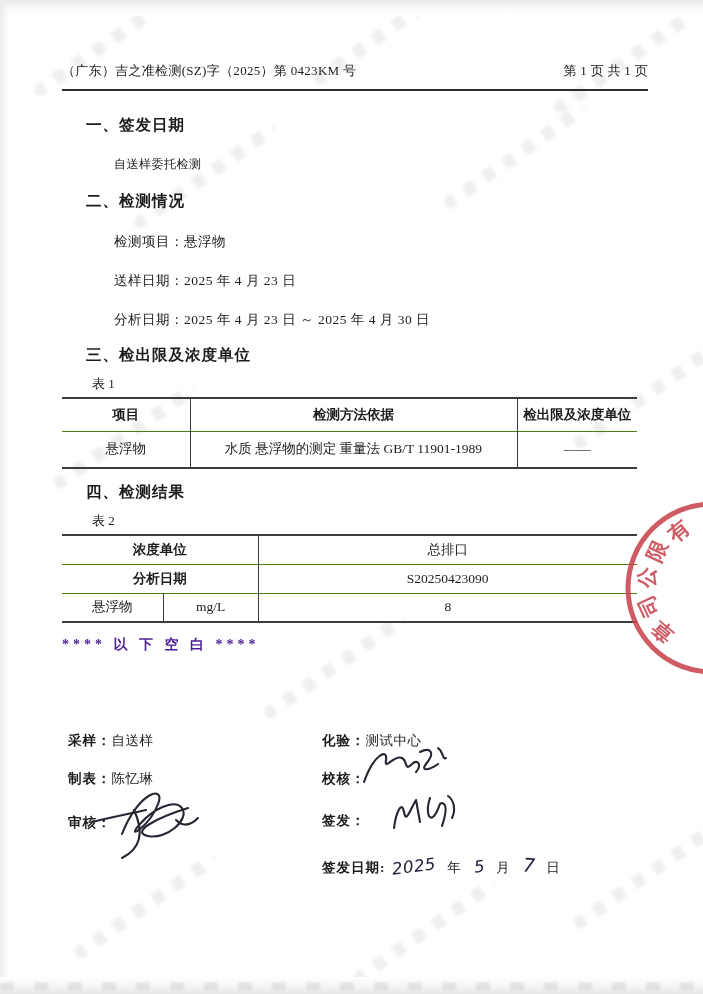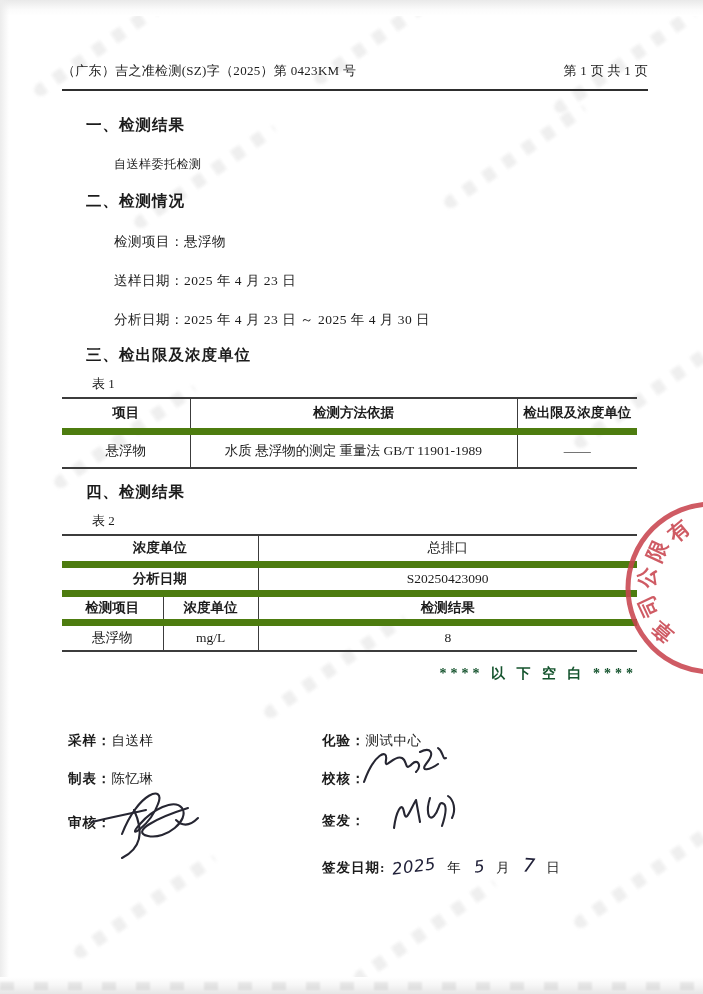--- a/index.html
+++ b/index.html
@@ -33,29 +33,29 @@
   .sec-title.s2{margin-top:18px;}
   .sec-title.s3{margin-top:16px;}
   .sec-title.s4{margin-top:13px;}
   .body-line{font-size:12px;margin:20px 0 0 52px;letter-spacing:.5px;}
   .info-line{font-size:13.5px;margin:21px 0 0 52px;letter-spacing:.5px;}
   .tbl-label{font-size:13px;font-weight:normal;margin:9px 0 0 30px;}
   table.tbl{width:575px;border-collapse:collapse;table-layout:fixed;
     font-size:13.5px;margin-top:4px;}
   table.tbl td{text-align:center;vertical-align:middle;padding:0 4px;
     overflow:hidden;white-space:nowrap;}
-  table.tbl tr{border-bottom:7px solid #4d7c0f;}
+  table.tbl tr{border-bottom:1px solid #4d7c0f;}
   table.tbl tr:first-child{border-top:2px solid #3c3c3c;}
   table.tbl tr:last-child{border-bottom:2px solid #3c3c3c;}
   td.vl{border-left:1px solid #3c3c3c;}
   .b{font-weight:bold;}
   #t1 tr.hrow{height:33px;} #t1 tr.drow{height:37px;}
   #t2 tr{height:29px;}
-  .blank-note{font-size:14px;text-align:right;width:575px;margin-top:13px;
-    letter-spacing:4px;font-weight:bold;color:#14532d;}
+  .blank-note{font-size:14px;text-align:left;width:575px;margin-top:13px;
+    letter-spacing:4px;font-weight:bold;color:#4c1d95;}
   
   .footer{position:absolute;left:62px;top:722px;width:586px;height:180px;font-size:13.5px;}
   .f-item{position:absolute;white-space:nowrap;letter-spacing:.5px;}
   .f-item b{letter-spacing:1px;margin-top:21px;}
   .sig{position:absolute;pointer-events:none;}
   .sig path{fill:none;stroke:#262632;stroke-width:2.1;stroke-linecap:round;stroke-linejoin:round;}
   .hand{display:inline-block;font-family:"DejaVu Sans",sans-serif;font-style:italic;
     color:#22223a;font-size:16.5px;transform:rotate(-7deg);margin:0 3px;}
   .hand.d7{font-size:19px;transform:rotate(4deg);}
   .date-unit{margin:0 6px 0 4px;}
@@ -82,21 +82,21 @@
   <div class="wm" style="left:340px;top:925px"></div>
   <div class="wm" style="left:560px;top:870px"></div>
 
   <div class="content">
 
     <div class="doc-header">
       <span>（广东）吉之准检测(SZ)字（2025）第 0423KM 号</span>
       <span>第 1 页 共 1 页</span>
     </div>
 
-    <div class="sec-title">一、检测结果</div>
+    <div class="sec-title">一、签发日期</div>
     <div class="body-line">自送样委托检测</div>
 
     <div class="sec-title s2">二、检测情况</div>
     <div class="info-line">检测项目：悬浮物</div>
     <div class="info-line">送样日期：2025 年 4 月 23 日</div>
     <div class="info-line">分析日期：2025 年 4 月 23 日 ～ 2025 年 4 月 30 日</div>
 
     <div class="sec-title s3">三、检出限及浓度单位</div>
     <div class="tbl-label">表 1</div>
 
@@ -130,25 +130,20 @@
           <col style="width:379px">
         </colgroup>
       <tbody>
           <tr>
         <td colspan="2" class="b">浓度单位</td>
         <td class="vl">总排口</td>
       </tr>
       <tr>
         <td colspan="2" class="b">分析日期</td>
         <td class="vl">S20250423090</td>
-      </tr>
-      <tr>
-        <td class="b">检测项目</td>
-        <td class="b vl">浓度单位</td>
-        <td class="b vl">检测结果</td>
       </tr>
       <tr>
         <td>悬浮物</td>
         <td class="vl">mg/L</td>
         <td class="vl">8</td>
       </tr>
     </tbody>
       </table>
 
     <div class="blank-note">**** 以 下 空 白 ****</div>

